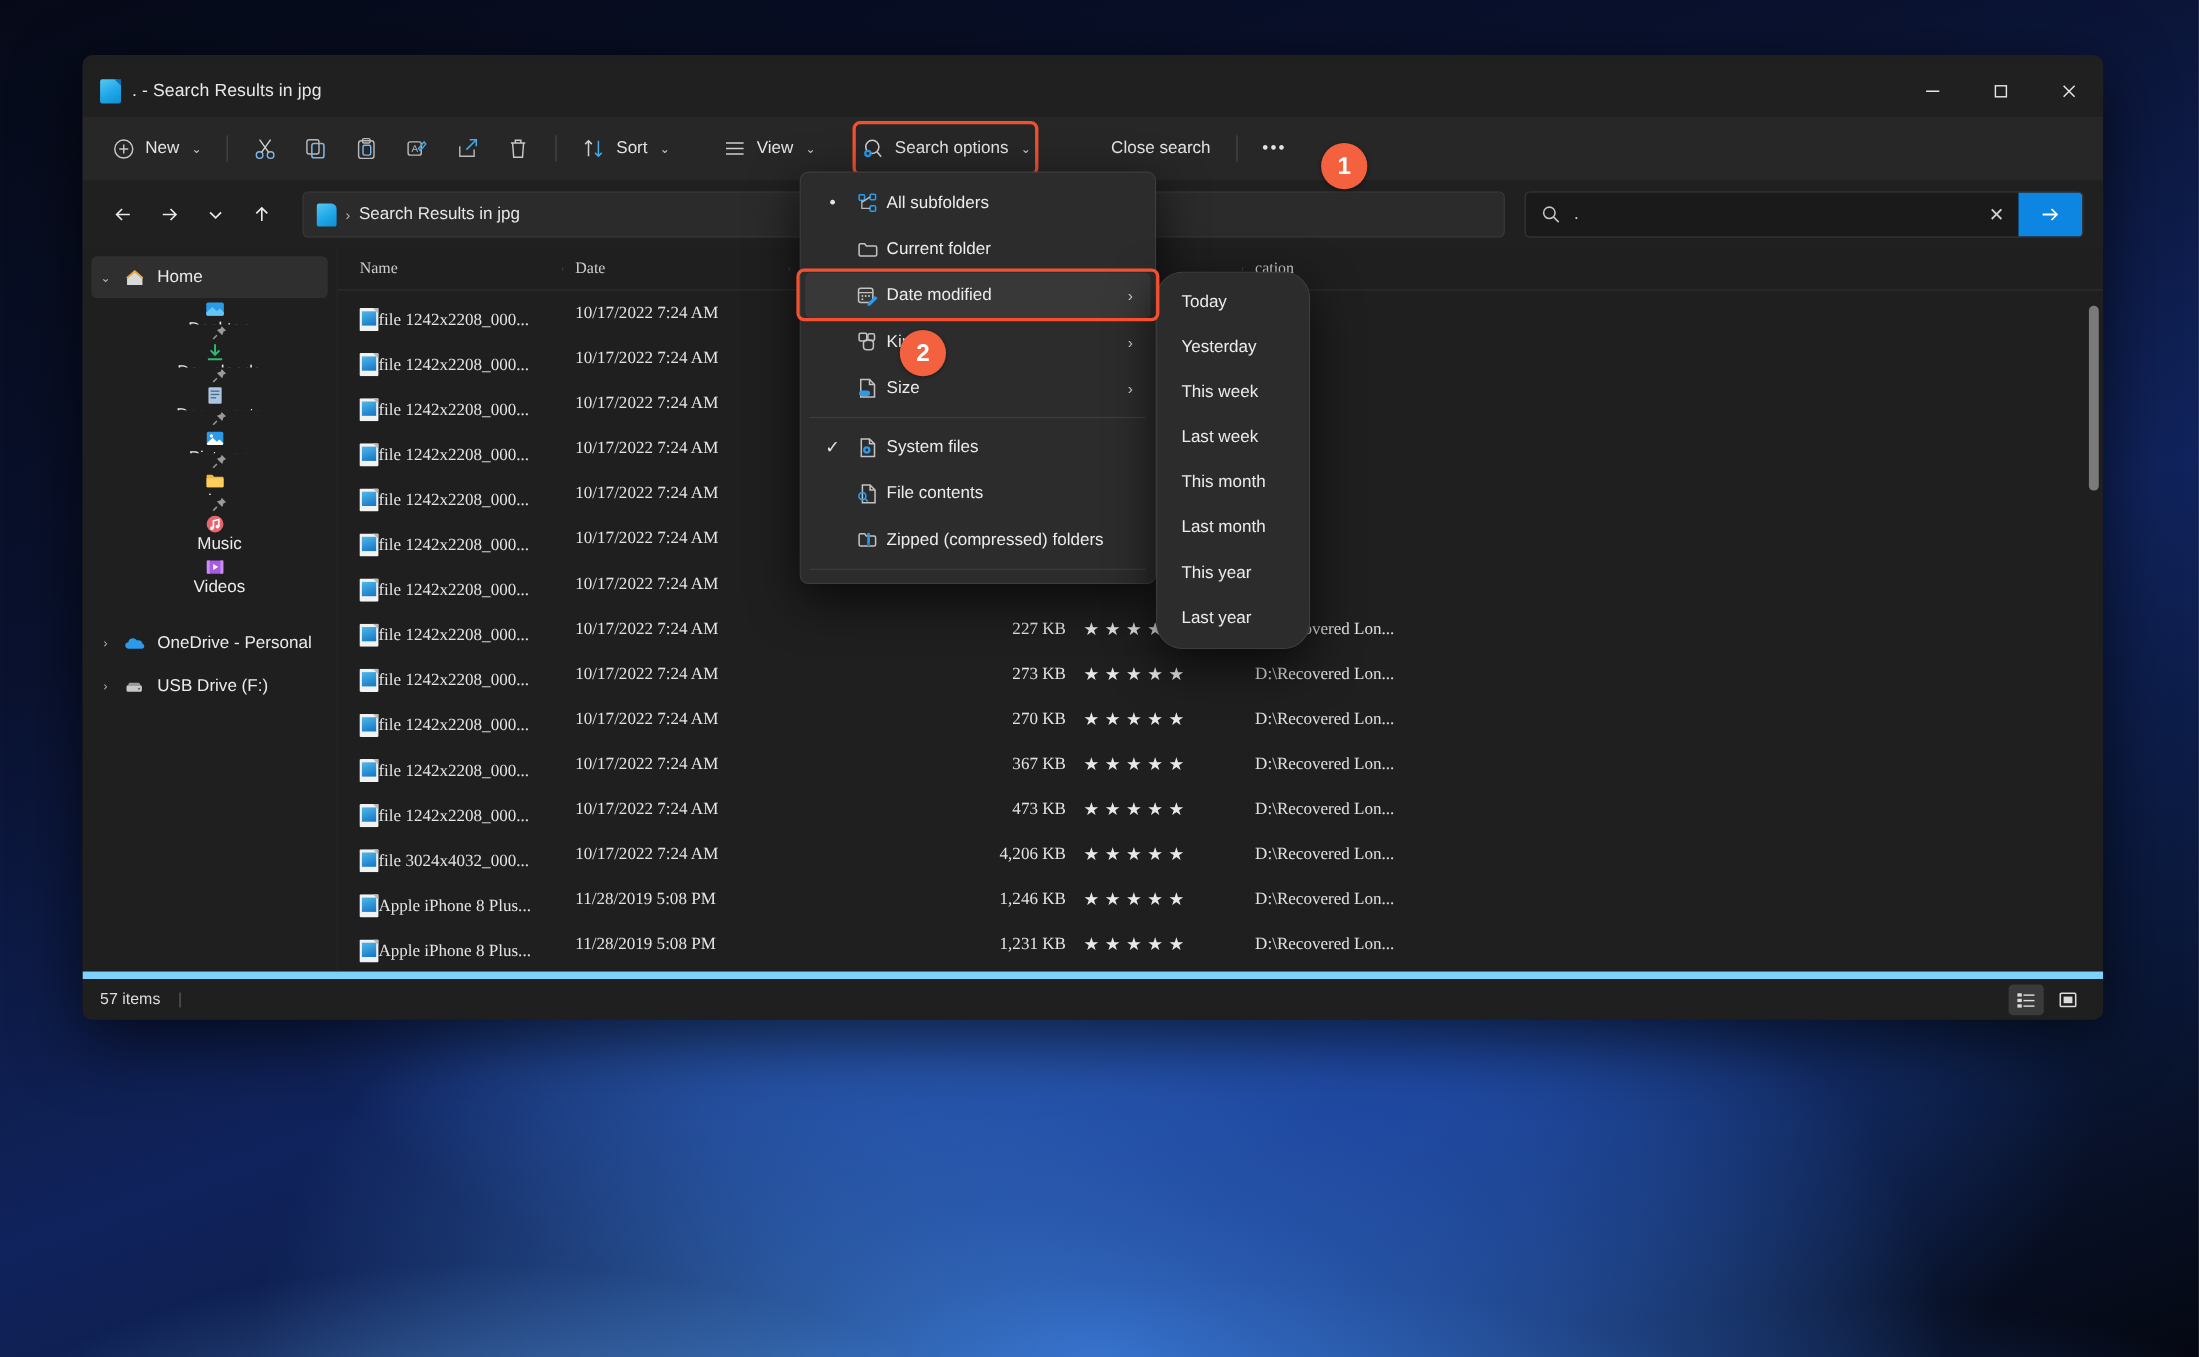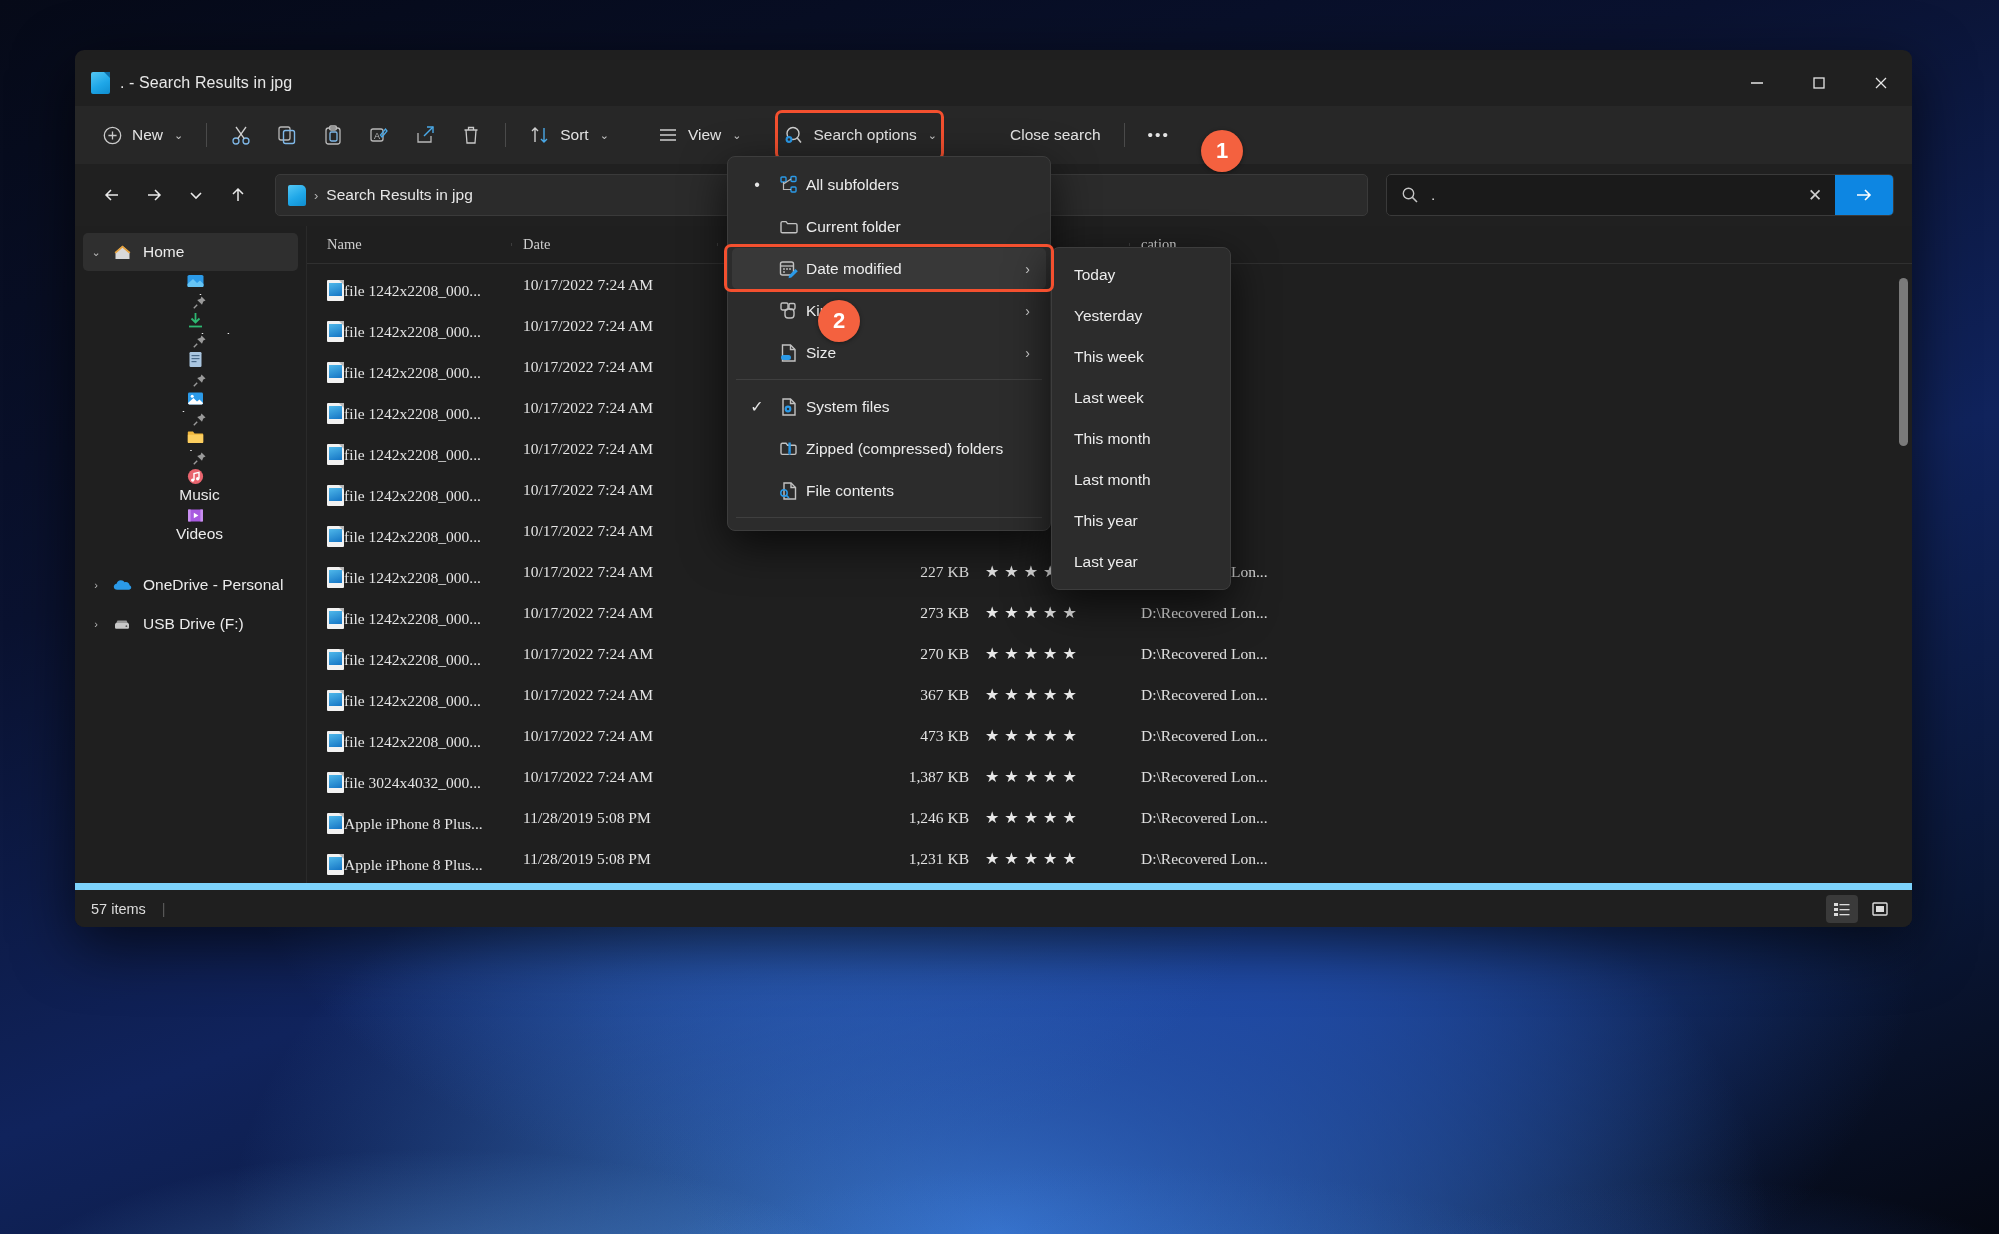--- a/index.html
+++ b/index.html
@@ -246,21 +246,21 @@
   .menu {
     position: absolute;
     background: #2c2c2c;
     border: 1px solid #3d3d3d;
     border-radius: 8px;
     box-shadow: 0 14px 44px rgba(0,0,0,.68);
     padding: 6px 0;
     z-index: 100;
   }
   .menu-main { left: 727px; top: 156px; width: 324px; }
-  .menu-sub  { left: 1051px; top: 247px; width: 180px; }
+  .menu-sub  { left: 1051px; top: 247px; width: 140px; border-radius: 24px; }
   .menu-item {
     height: 41px; display: flex; align-items: center;
     color: #ececec; font-size: 15.5px;
     padding: 0 10px;
     margin: 1px 4px;
     border-radius: 5px;
     white-space: nowrap;
   }
   .menu-item.active-hl { background: #383838; }
   .mi-mark { width: 30px; display: flex; align-items: center; justify-content: center; color: #e6e6e6; font-size: 16px; }
@@ -768,21 +768,21 @@
             <div class="cell r-rate">★★★★★</div>
             <div class="cell r-loc">D:\Recovered Lon...</div>
           </div>
           <div class="row">
             <div class="cell r-name">
               <span class="file-ico"></span>
               <span>file 3024x4032_000...</span>
             </div>
             <div class="cell r-date">10/17/2022 7:24 AM</div>
             <div class="cell r-tags"></div>
-            <div class="cell r-size">1,387 KB</div>
+            <div class="cell r-size">4,206 KB</div>
             <div class="cell r-rate">★★★★★</div>
             <div class="cell r-loc">D:\Recovered Lon...</div>
           </div>
           <div class="row">
             <div class="cell r-name">
               <span class="file-ico"></span>
               <span>Apple iPhone 8 Plus...</span>
             </div>
             <div class="cell r-date">11/28/2019 5:08 PM</div>
             <div class="cell r-tags"></div>
@@ -910,41 +910,41 @@
           <circle cx="10" cy="13" r="1.2" fill="#2c2c2c"></circle>
         </svg>
       </span>
       <span class="mi-label">System files</span>
       <span class="mi-arrow"></span>
     </div>
     <div class="menu-item">
       <span class="mi-mark"></span>
       <span class="mi-icon">
         <svg width="22" height="22" viewBox="0 0 22 22">
-          <path d="M3 6.6 C3 5.8 3.6 5.2 4.4 5.2 L8 5.2 L9.6 7.2 L16.6 7.2 C17.4 7.2 18 7.8 18 8.6 L18 15 C18 15.8 17.4 16.4 16.6 16.4 L4.4 16.4 C3.6 16.4 3 15.8 3 15 Z" fill="none" stroke="#c2c2c2" stroke-width="1.4"></path>
-          <rect x="10.4" y="4.5" width="2.4" height="11" fill="#2b9ae8"></rect>
-          <rect x="10.4" y="13.5" width="2.4" height="3.2" rx="1" fill="#1f7ec4"></rect>
-        </svg>
-      </span>
-      <span class="mi-label">Zipped (compressed) folders</span>
-      <span class="mi-arrow"></span>
-    </div>
-    <div class="menu-item">
-      <span class="mi-mark"></span>
-      <span class="mi-icon">
-        <svg width="22" height="22" viewBox="0 0 22 22">
           <path d="M6 3 L13 3 L17.5 7.5 L17.5 19 L6 19 Z" fill="none" stroke="#c2c2c2" stroke-width="1.4"></path>
           <path d="M13 3 L13 7.5 L17.5 7.5" fill="none" stroke="#c2c2c2" stroke-width="1.4"></path>
           <circle cx="6" cy="13" r="3.2" fill="none" stroke="#2b9ae8" stroke-width="1.5"></circle>
           <line x1="8.4" y1="15.4" x2="11" y2="18" stroke="#2b9ae8" stroke-width="1.6"></line>
         </svg>
       </span>
       <span class="mi-label">File contents</span>
       <span class="mi-arrow"></span>
     </div>
+    <div class="menu-item">
+      <span class="mi-mark"></span>
+      <span class="mi-icon">
+        <svg width="22" height="22" viewBox="0 0 22 22">
+          <path d="M3 6.6 C3 5.8 3.6 5.2 4.4 5.2 L8 5.2 L9.6 7.2 L16.6 7.2 C17.4 7.2 18 7.8 18 8.6 L18 15 C18 15.8 17.4 16.4 16.6 16.4 L4.4 16.4 C3.6 16.4 3 15.8 3 15 Z" fill="none" stroke="#c2c2c2" stroke-width="1.4"></path>
+          <rect x="10.4" y="4.5" width="2.4" height="11" fill="#2b9ae8"></rect>
+          <rect x="10.4" y="13.5" width="2.4" height="3.2" rx="1" fill="#1f7ec4"></rect>
+        </svg>
+      </span>
+      <span class="mi-label">Zipped (compressed) folders</span>
+      <span class="mi-arrow"></span>
+    </div>
     <div class="menu-divider"></div>
   </div>
 
 <div class="menu menu-sub" id="sub-menu">
     <div class="menu-item">
       <span class="mi-label">Today</span>
     </div>
     <div class="menu-item">
       <span class="mi-label">Yesterday</span>
     </div>

